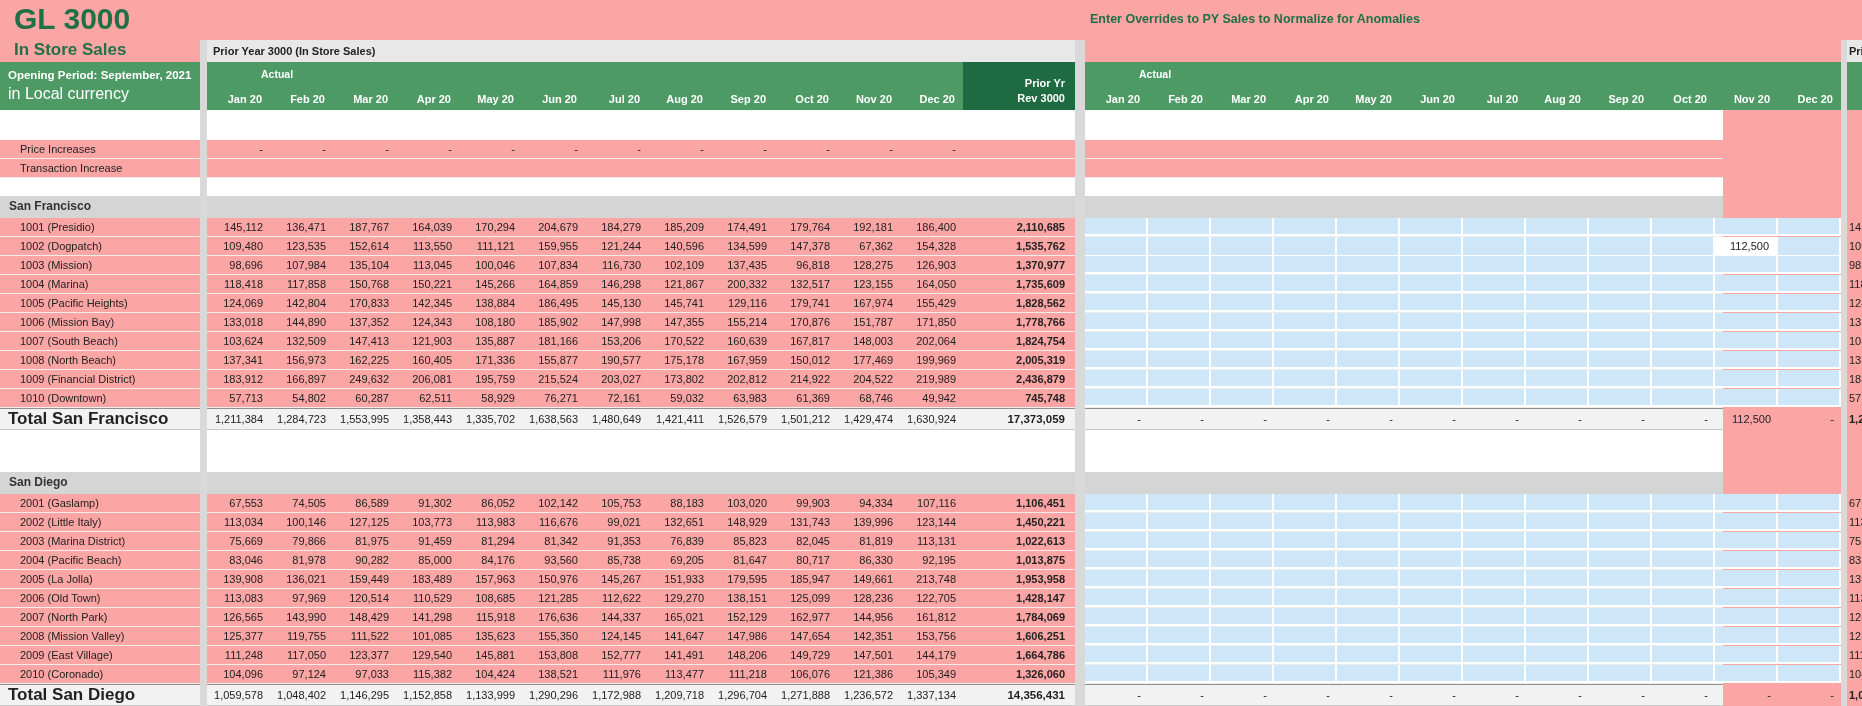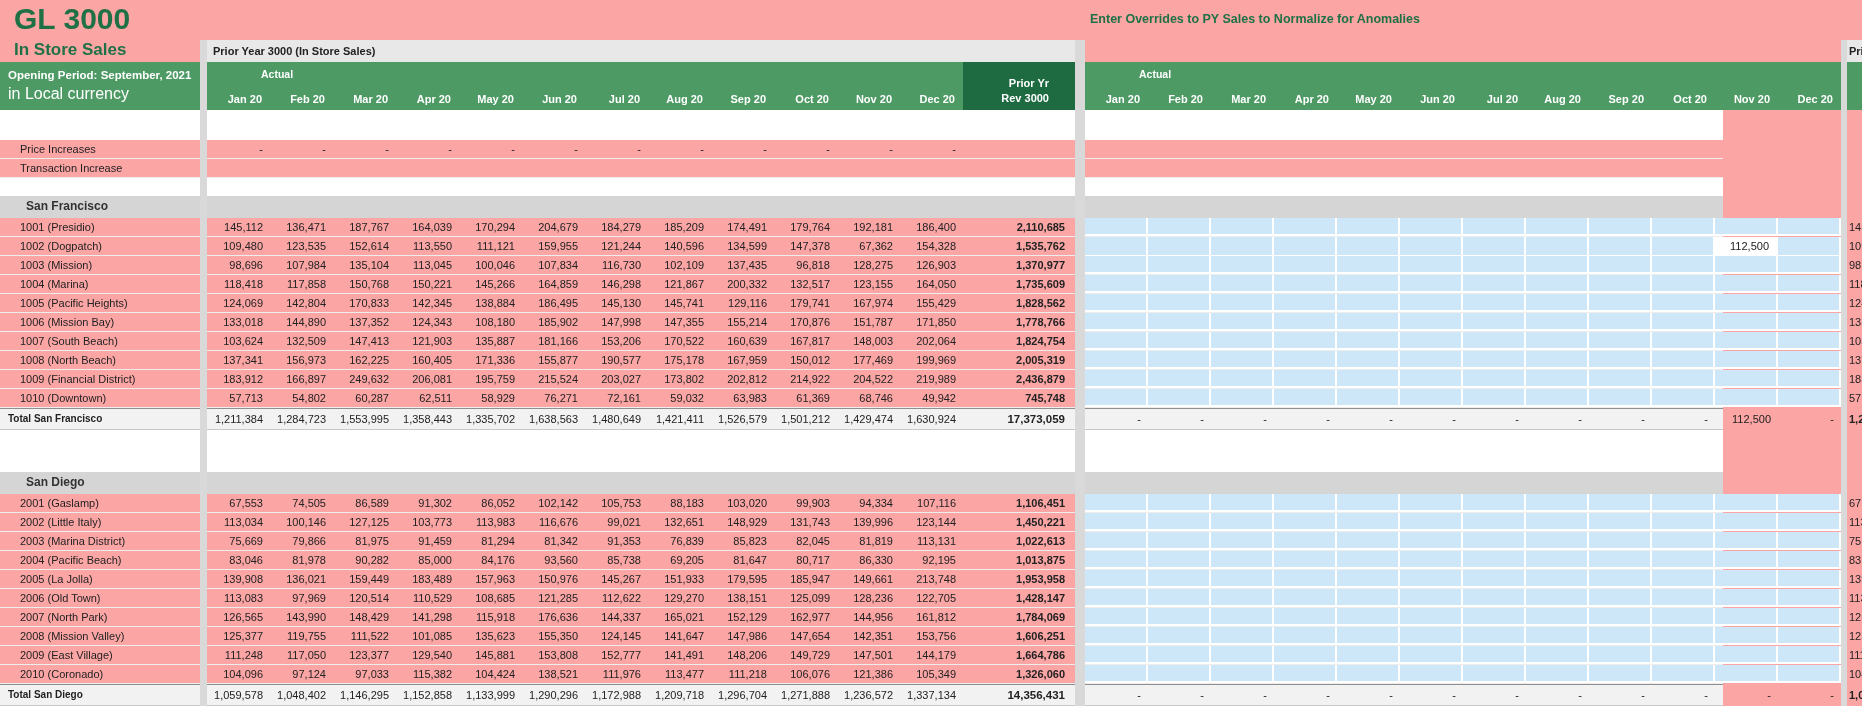--- a/index.html
+++ b/index.html
@@ -22,38 +22,38 @@
 
   .phead { position:absolute; top:62px; height:48px; background:#4D9A65; color:#fff; }
   .phead.left  { left:207px;  width:756px; }
   .phead.right { left:1085px; width:756px; }
   .phead .actual { position:absolute; left:34px; top:6px; font-size:10.5px; font-weight:bold;margin-left:20px; }
   .phead .months { position:absolute; bottom:0; left:0; right:0; display:flex; }
   .phead .months div { width:63px; text-align:right; padding:0 8px 5px 0; font-size:11px; font-weight:bold; white-space:nowrap; }
 
   .prior-head { position:absolute; left:963px; top:62px; width:112px; height:48px; background:#1E6B41; color:#fff;
                 display:flex; flex-direction:column; justify-content:flex-end; align-items:flex-end;
-                padding:0 26px 5px 0; font-weight:bold; font-size:11px; line-height:1.3; }
+                padding:0 10px 5px 0; font-weight:bold; font-size:11px; line-height:1.3; }
   .stub-head  { position:absolute; left:1847px; top:62px; width:15px; height:48px; background:#4D9A65; }
 
   .vstrip { position:absolute; top:40px; height:666px; background:#D9D9D9; z-index:4; }
   #strip1 { left:200px;  width:7px;  }
   #strip2 { left:1075px; width:10px; }
   #strip3 { left:1841px; width:6px;  }
 
   
   #rows { position:absolute; top:110px; left:0; width:1723px; }
   .gridrow { display:grid; grid-template-columns:200px 7px repeat(12,63px) 112px 10px repeat(12,63px) 6px 15px; }
   .datarow  { height:19px; border-bottom:1px solid #EDEDED; }
   .totalrow { height:22px; background:#F2F2F2; border-top:1px solid #8F8F8F; border-bottom:1px solid #C9C9C9; }
-  .sectionbar { height:22px; background:#D5D5D5; font-weight:bold; font-size:12px; color:#333; padding-left:26px; line-height:21px; }
+  .sectionbar { height:22px; background:#D5D5D5; font-weight:bold; font-size:12px; color:#333; padding-left:9px; line-height:21px; }
   .spacer { background:#fff; }
 
   .c-label { font-size:11px; color:#222; padding-left:20px; line-height:18px; white-space:nowrap; overflow:hidden; }
-  .totalrow .c-label { font-weight:bold; padding-left:8px; line-height:20px; font-size:10px; }
+  .totalrow .c-label { font-weight:bold; padding-left:8px; line-height:20px; font-size:17px; }
   .c-val   { font-size:11px; color:#222; text-align:right; padding-right:7px; line-height:18px; white-space:nowrap; }
   .totalrow .c-val { line-height:20px; }
   .c-total { font-size:11px; color:#222; font-weight:bold; text-align:right; padding-right:10px; line-height:18px; white-space:nowrap; }
   .totalrow .c-total { line-height:20px; font-size:11.5px; }
   .c-ovr { font-size:11px; color:#222; text-align:right; padding-right:7px; line-height:18px; white-space:nowrap; }
   .totalrow .c-ovr { line-height:20px; }
   .c-ovr.blue { background:#CDE7F9; border-right:2px solid #fff; border-bottom:2px solid #fff; }
   .c-ovr.blue.filled { background:#FFFFFF; }
   .c-stub { font-size:11px; color:#222; overflow:hidden; white-space:nowrap; padding-left:2px; line-height:18px; }
   .totalrow .c-stub { font-weight:bold; line-height:20px; }

